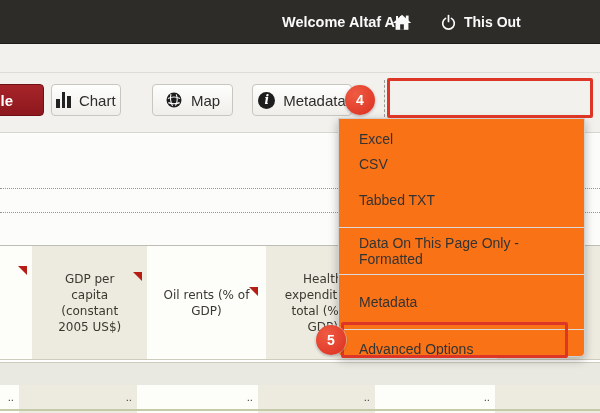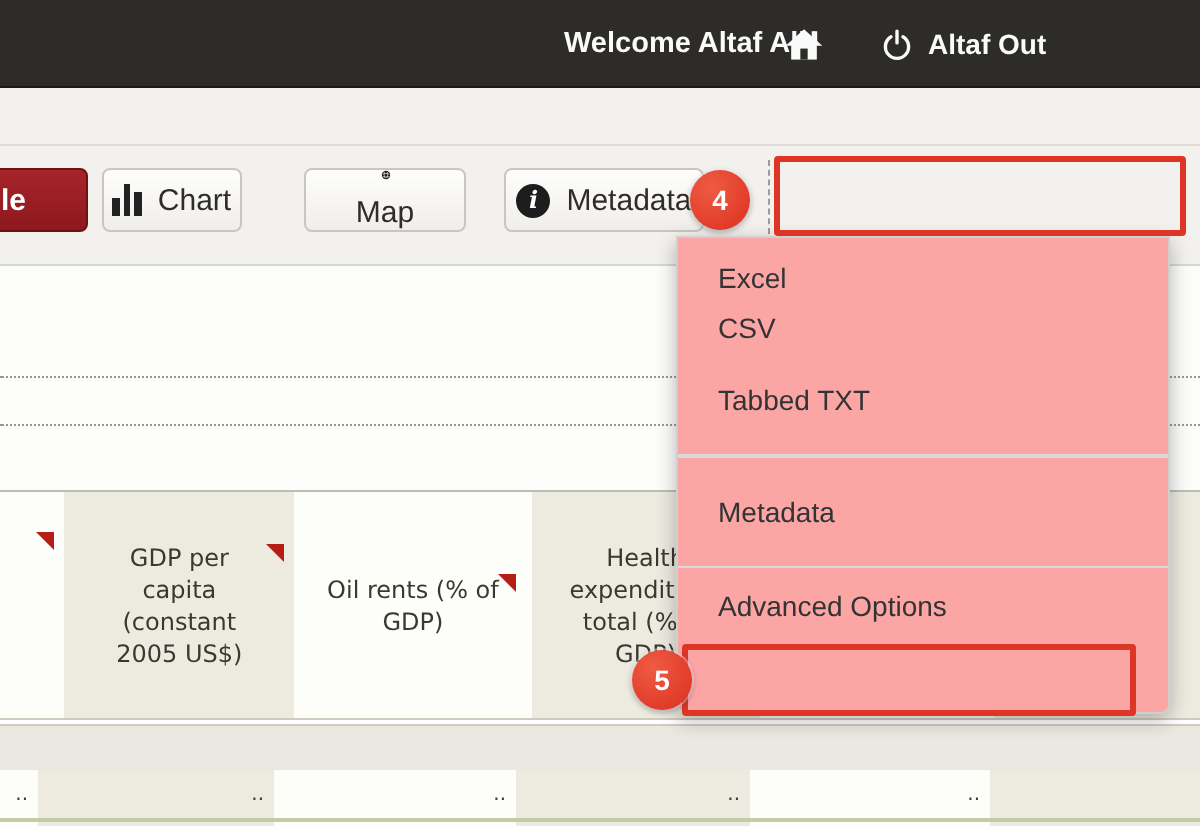--- a/index.html
+++ b/index.html
@@ -18,21 +18,21 @@
 
   
   .tb-line1 { position:absolute; left:0; top:72px; width:600px; height:1px; background:#dedcd7; }
   .tb-line2 { position:absolute; left:0; top:132px; width:600px; height:1px; background:#d8d6d1; }
   .btn { position:absolute; top:84px; height:32px; border:1px solid #c9c6c0; border-radius:4px;
          background:linear-gradient(#fefefd,#f0eeea); display:flex; align-items:center;
          justify-content:center; gap:8px; font-size:15px; color:#2e2d29; cursor:pointer; }
   .btn-table { left:-56px; width:100px; background:linear-gradient(#a6242a,#8d181d);
                border-color:#6f1014; color:#fff; font-weight:bold; border-radius:4px; }
   .btn-chart { left:51px;  width:70px; }
-  .btn-map   { left:152px; width:81px;flex-direction:column; }
+  .btn-map   { left:152px; width:81px; }
   .btn-meta  { left:252px; width:100px; }
   .btn-dl    { left:391px; top:82px; width:198px; height:33px; }
   .dashed-sep { position:absolute; left:384px; top:80px; width:0; height:37px;
                 border-left:1px dashed #9b9b98; }
 
   .bars { display:inline-flex; align-items:flex-end; gap:2px; height:16px; }
   .bars i { display:block; width:3.5px; background:#222; }
   .bars .b1{height:9px;} .bars .b2{height:16px;} .bars .b3{height:12px;}
 
   .info-ic { width:17px; height:17px; border-radius:50%; background:#1d1d1d; color:#fff;
@@ -66,21 +66,21 @@
               border-top:1px solid #cdccbd; border-bottom:1px solid #cdccbd; }
   .grey-band { position:absolute; left:0; top:363px; width:600px; height:22px; background:#e9e8e1; }
   .trow { position:absolute; left:0; top:385px; width:600px; height:24px; display:flex; }
   .td { display:flex; align-items:center; justify-content:flex-end; padding-right:5px;
         font-family:"DejaVu Sans", sans-serif; font-size:10px; color:#3c3c3c; }
   .green-line { position:absolute; left:0; top:409px; width:600px; height:2px; background:#c5cba9; }
   .strip { position:absolute; left:0; top:411px; width:600px; height:2px; display:flex; }
   .strip div { height:2px; }
 
   
-  .panel { position:absolute; left:338px; top:118px; width:247px; height:239px; background:#fca5a5;
+  .panel { position:absolute; left:338px; top:118px; width:247px; height:239px; background:#f97316;
            border:1px solid #cfcfcf; border-radius:0 0 5px 5px;
            box-shadow:0 3px 10px rgba(0,0,0,.28); z-index:40; padding-top:7px; }
   .mi { display:flex; align-items:center; padding-left:20px; font-size:14px; color:#333;
         cursor:pointer; }
   .mi-excel{height:25px;} .mi-csv{height:25px;} .mi-txt{height:26px;margin-top:11px;}
   .mdiv { height:0; border-top:1px solid #dadada; margin-top:0; }
   .mdiv1 { margin-top:14px; }
   .mi-page{height:46px;} .mi-meta{height:54px;} .mi-adv{height:38px;}
 
   
@@ -107,21 +107,21 @@
       <rect x="16.2" y="5" width="3" height="6" fill="#fafafa"></rect>
       <path d="M2 13 L12 4 L22 13 Z" fill="#fafafa"></path>
       <rect x="5" y="12" width="14" height="8.5" fill="#fafafa"></rect>
       <rect x="10" y="14.5" width="4" height="6" fill="#2d2c29"></rect>
     </svg>
     <span class="signout">
       <svg width="17" height="17" viewBox="0 0 24 24">
         <path d="M7.8 6.2 A8.2 8.2 0 1 0 16.2 6.2" fill="none" stroke="#fafafa" stroke-width="2.4" stroke-linecap="round"></path>
         <line x1="12" y1="2.2" x2="12" y2="10.5" stroke="#fafafa" stroke-width="2.4" stroke-linecap="round"></line>
       </svg>
-      <span>Altaf Out</span>
+      <span>This Out</span>
     </span>
   </div>
 
   <div class="tb-line1"></div>
   <div class="tb-line2"></div>
 
   <div class="btn btn-table">
     <span>Table</span>
   </div>
 
@@ -209,20 +209,23 @@
     <div class="mi mi-excel">
       <span>Excel</span>
     </div>
     <div class="mi mi-csv">
       <span>CSV</span>
     </div>
     <div class="mi mi-txt">
       <span>Tabbed TXT</span>
     </div>
     <div class="mdiv mdiv1"></div>
+    <div class="mi mi-page">
+      <span>Data On This Page Only - Formatted</span>
+    </div>
     <div class="mdiv"></div>
     <div class="mi mi-meta">
       <span>Metadata</span>
     </div>
     <div class="mdiv"></div>
     <div class="mi mi-adv">
       <span>Advanced Options</span>
     </div>
   </div>
 

